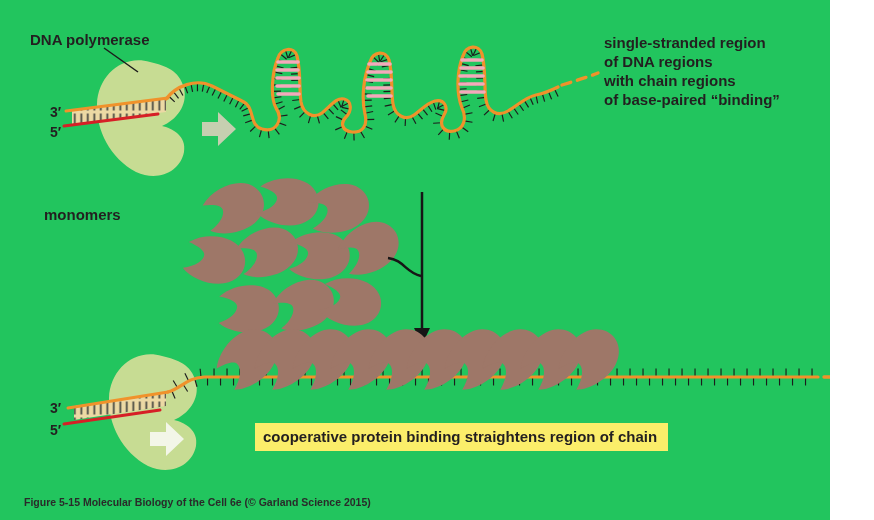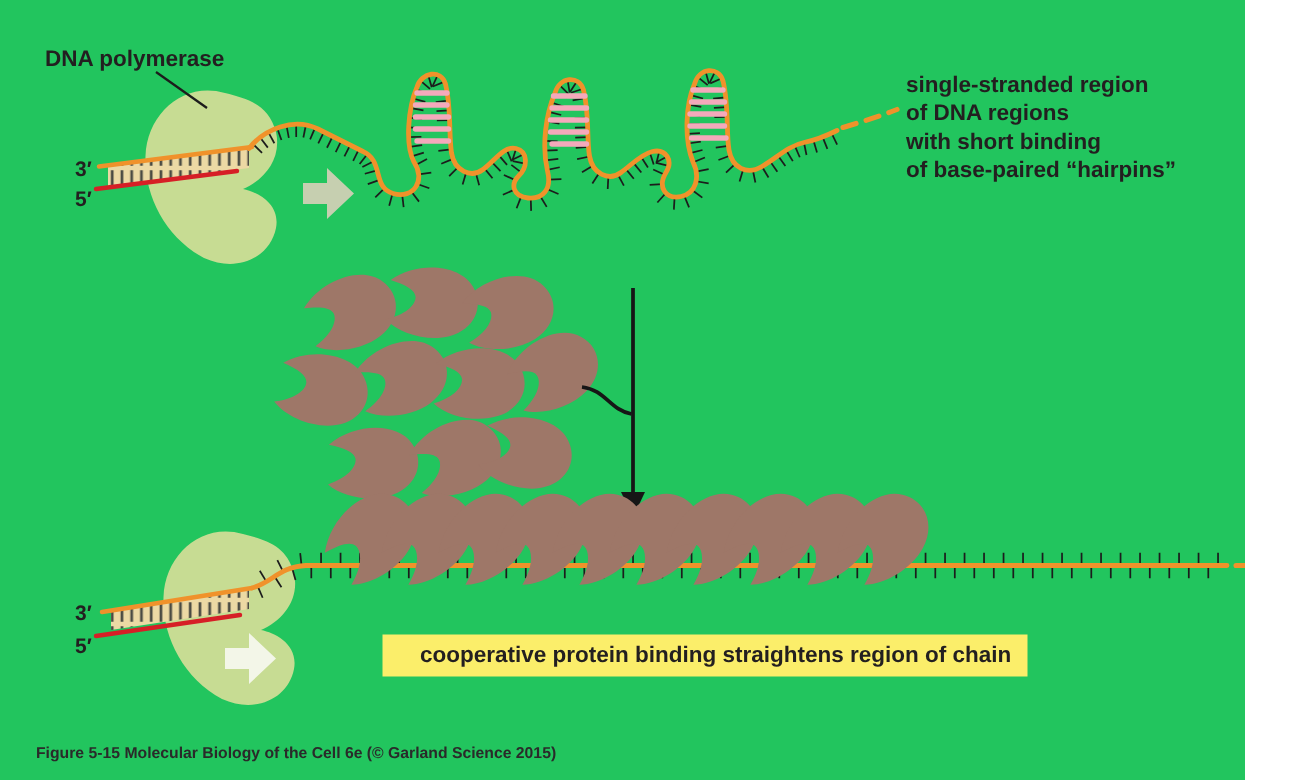--- a/index.html
+++ b/index.html
@@ -3,21 +3,21 @@
 <meta charset="utf-8">
 <style>
   html,body{margin:0;padding:0;background:#fff;}
   .stage{position:relative;width:830px;height:520px;background:#22c55e;overflow:hidden;
          font-family:"Liberation Sans",sans-serif;}
   .stage svg{position:absolute;left:0;top:0;}
   .lbl{position:absolute;font:700 15px "Liberation Sans",sans-serif;
        color:var(--text_dark,#231f20);line-height:19px;white-space:nowrap;}
   .prime{font-size:14px;}
   .highlight{position:absolute;left:255px;top:423px;background:var(--highlight_yellow,#fbee6a);
-       padding:5px 11px 6px 25px;font:700 15px "Liberation Sans",sans-serif;color:#231f20;white-space:nowrap;}
+       padding:5px 11px 6px 8px;font:700 15px "Liberation Sans",sans-serif;color:#231f20;white-space:nowrap;}
   .caption{position:absolute;left:24px;top:496px;font:700 10.5px "Liberation Sans",sans-serif;color:#2a2a2a;}
   
   .strand{fill:none;stroke:var(--strand_orange,#f0922b);stroke-width:3.2;stroke-linecap:round;}
   .dashed{fill:none;stroke:var(--strand_orange,#f0922b);stroke-width:3.4;stroke-linecap:round;stroke-dasharray:9 7;}
   .ticks line{stroke:#1c1c1c;stroke-width:1.15;}
   .blob{fill:var(--polymerase_green,#c7dc93);}
   .monomer{fill:var(--monomer_brown,#9e7768);}
   .rung{stroke:var(--hairpin_pink,#f4a9bb);stroke-width:3.6;stroke-linecap:round;}
   .primer{stroke:var(--primer_red,#d61f26);stroke-width:3;stroke-linecap:round;fill:none;}
   .template-line{stroke:var(--strand_orange,#f0922b);stroke-width:3;stroke-linecap:round;fill:none;}
@@ -371,28 +371,29 @@
       <use href="#monomer" class="monomer" transform="translate(511,357) rotate(-35) scale(1.15)"></use>
       <use href="#monomer" class="monomer" transform="translate(549,357) rotate(-35) scale(1.15)"></use>
       <use href="#monomer" class="monomer" transform="translate(587,357) rotate(-35) scale(1.15)"></use>
     </g>
 
     <polygon class="white-arrow" points="150,432 166,432 166,422 184,439 166,456 166,446 150,446"></polygon>
   </svg>
 
   <div class="lbl" style="left:30px;top:30px;">DNA polymerase</div>
 
-  <div class="lbl" style="left:604px;top:47px;">
+  <div class="lbl" style="left:604px;top:33px;">
     <div>single-stranded region</div>
     <div>of DNA regions</div>
-    <div>with short binding</div>
-    <div>of base-paired “hairpins”</div>
+    <div>with chain regions</div>
+    <div>of base-paired “binding”</div>
   </div>
 
   <div class="lbl" style="left:44px;top:205px;">
+    <div>monomers</div>
   </div>
 
   <div class="lbl prime" style="left:50px;top:103px;">3′</div>
   <div class="lbl prime" style="left:50px;top:123px;">5′</div>
   <div class="lbl prime" style="left:50px;top:399px;">3′</div>
   <div class="lbl prime" style="left:50px;top:421px;">5′</div>
 
   <div class="highlight">cooperative protein binding straightens region of chain</div>
 
   <div class="caption">Figure 5-15 Molecular Biology of the Cell 6e (© Garland Science 2015)</div>

